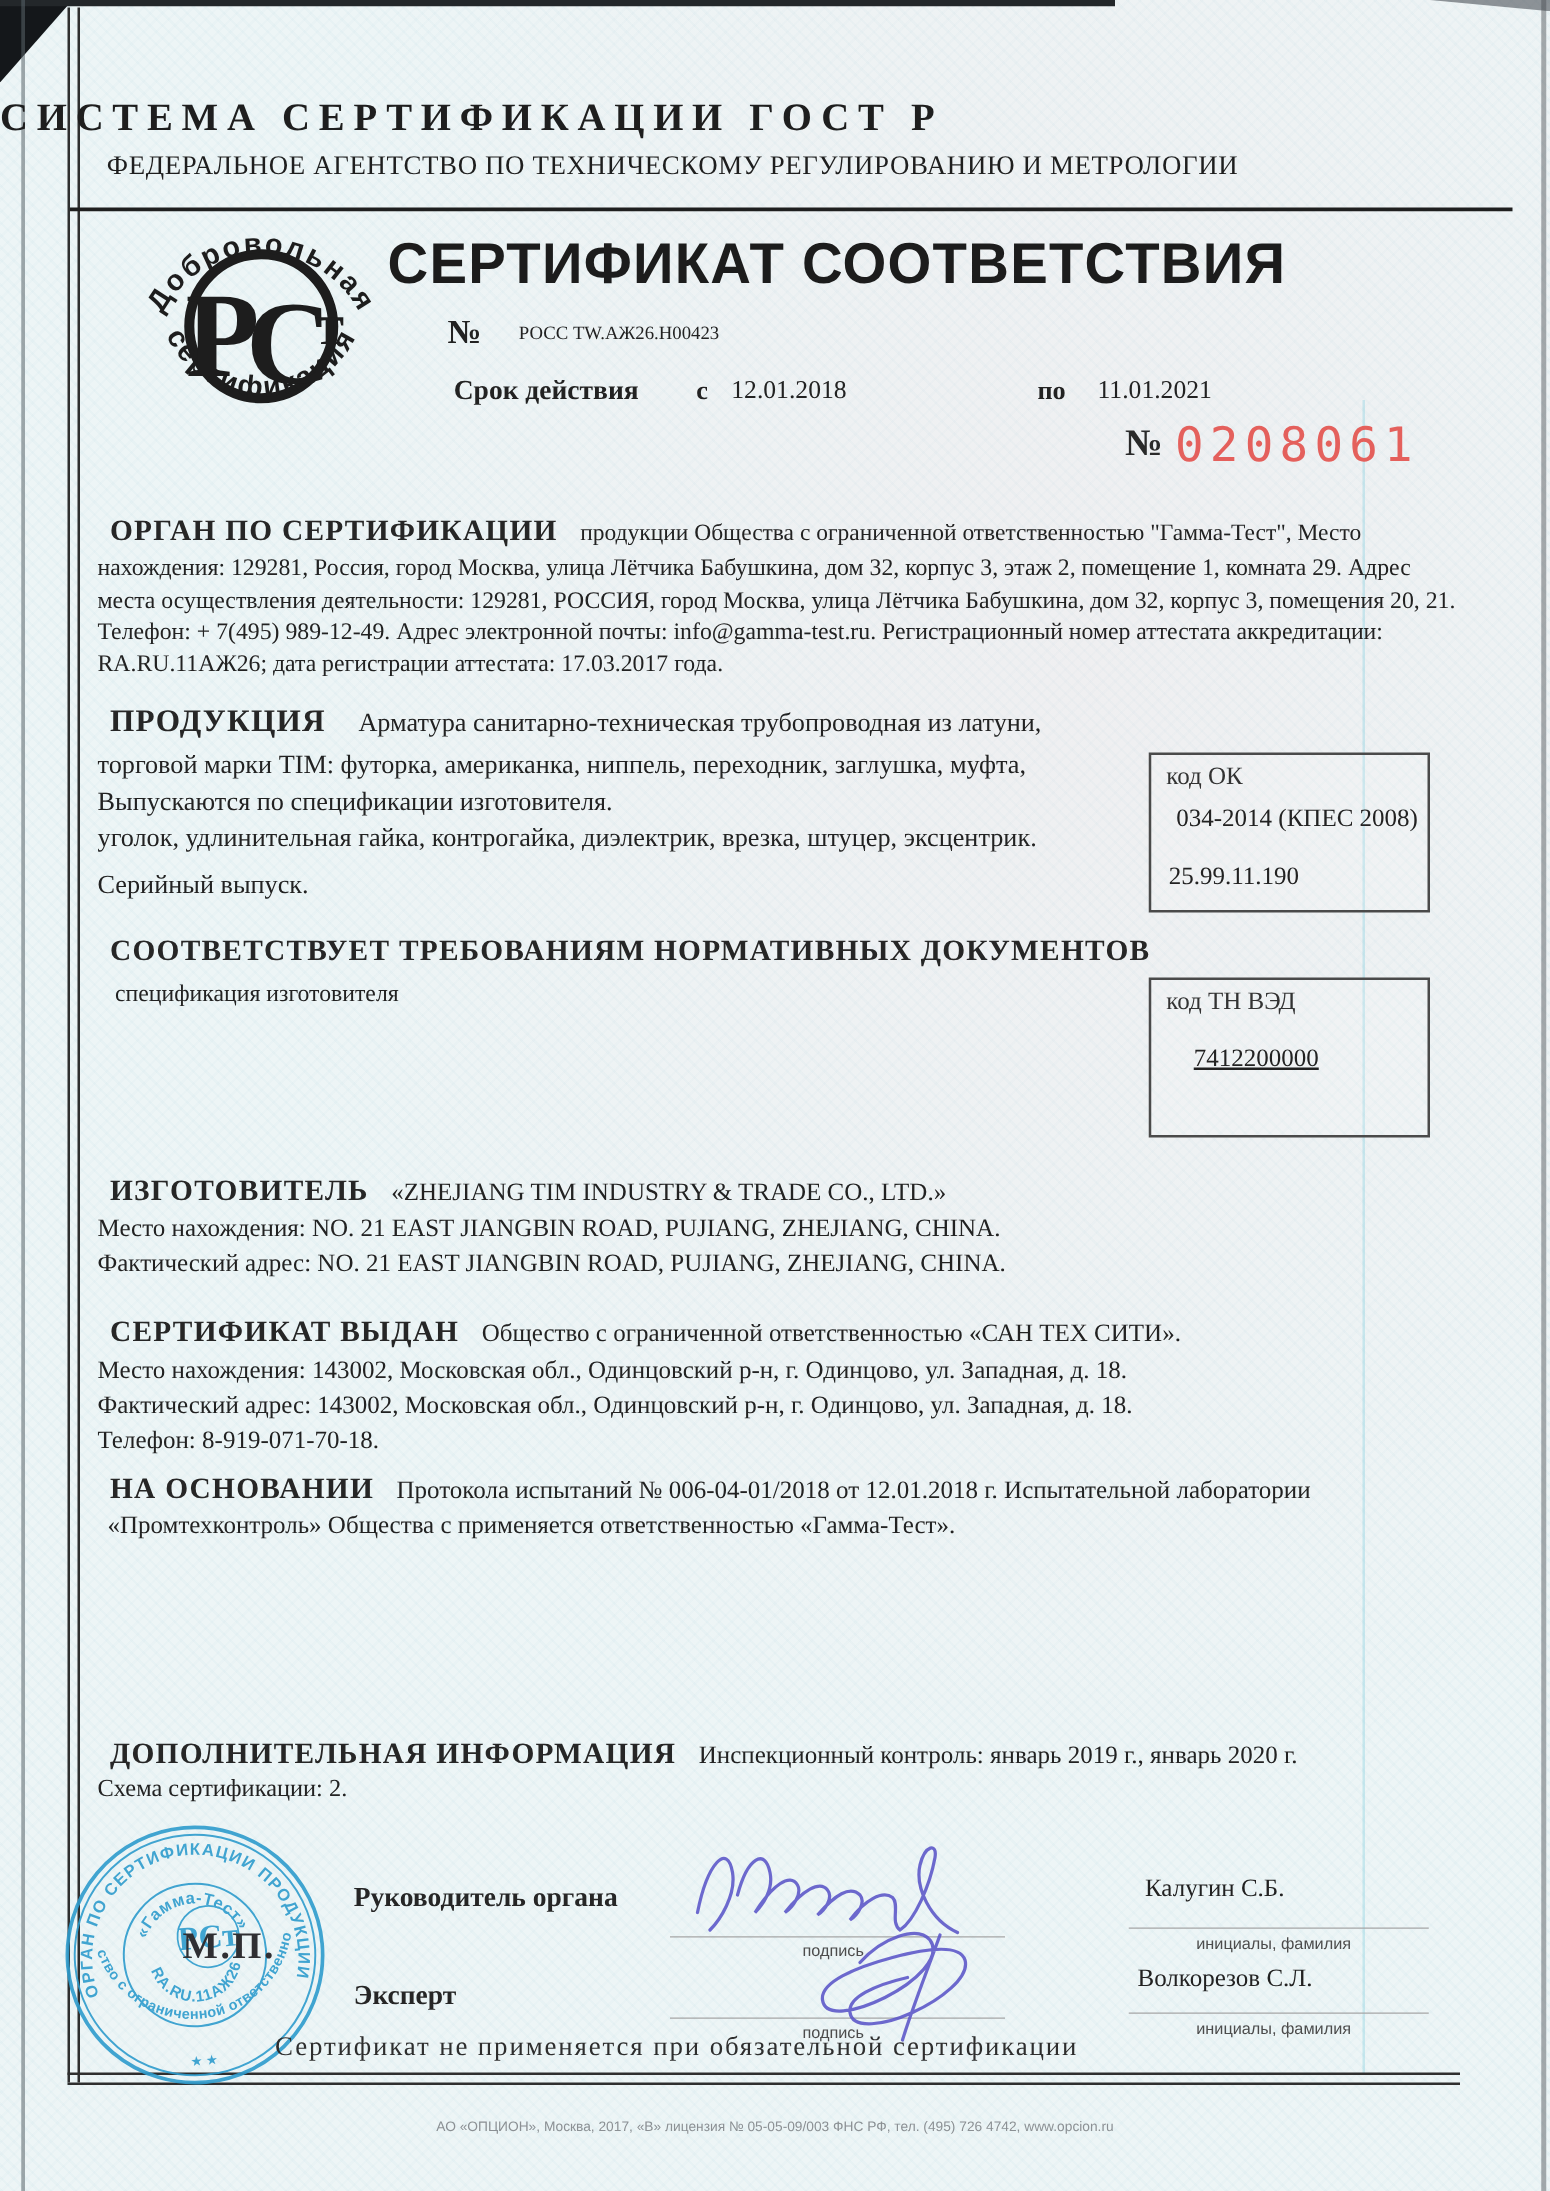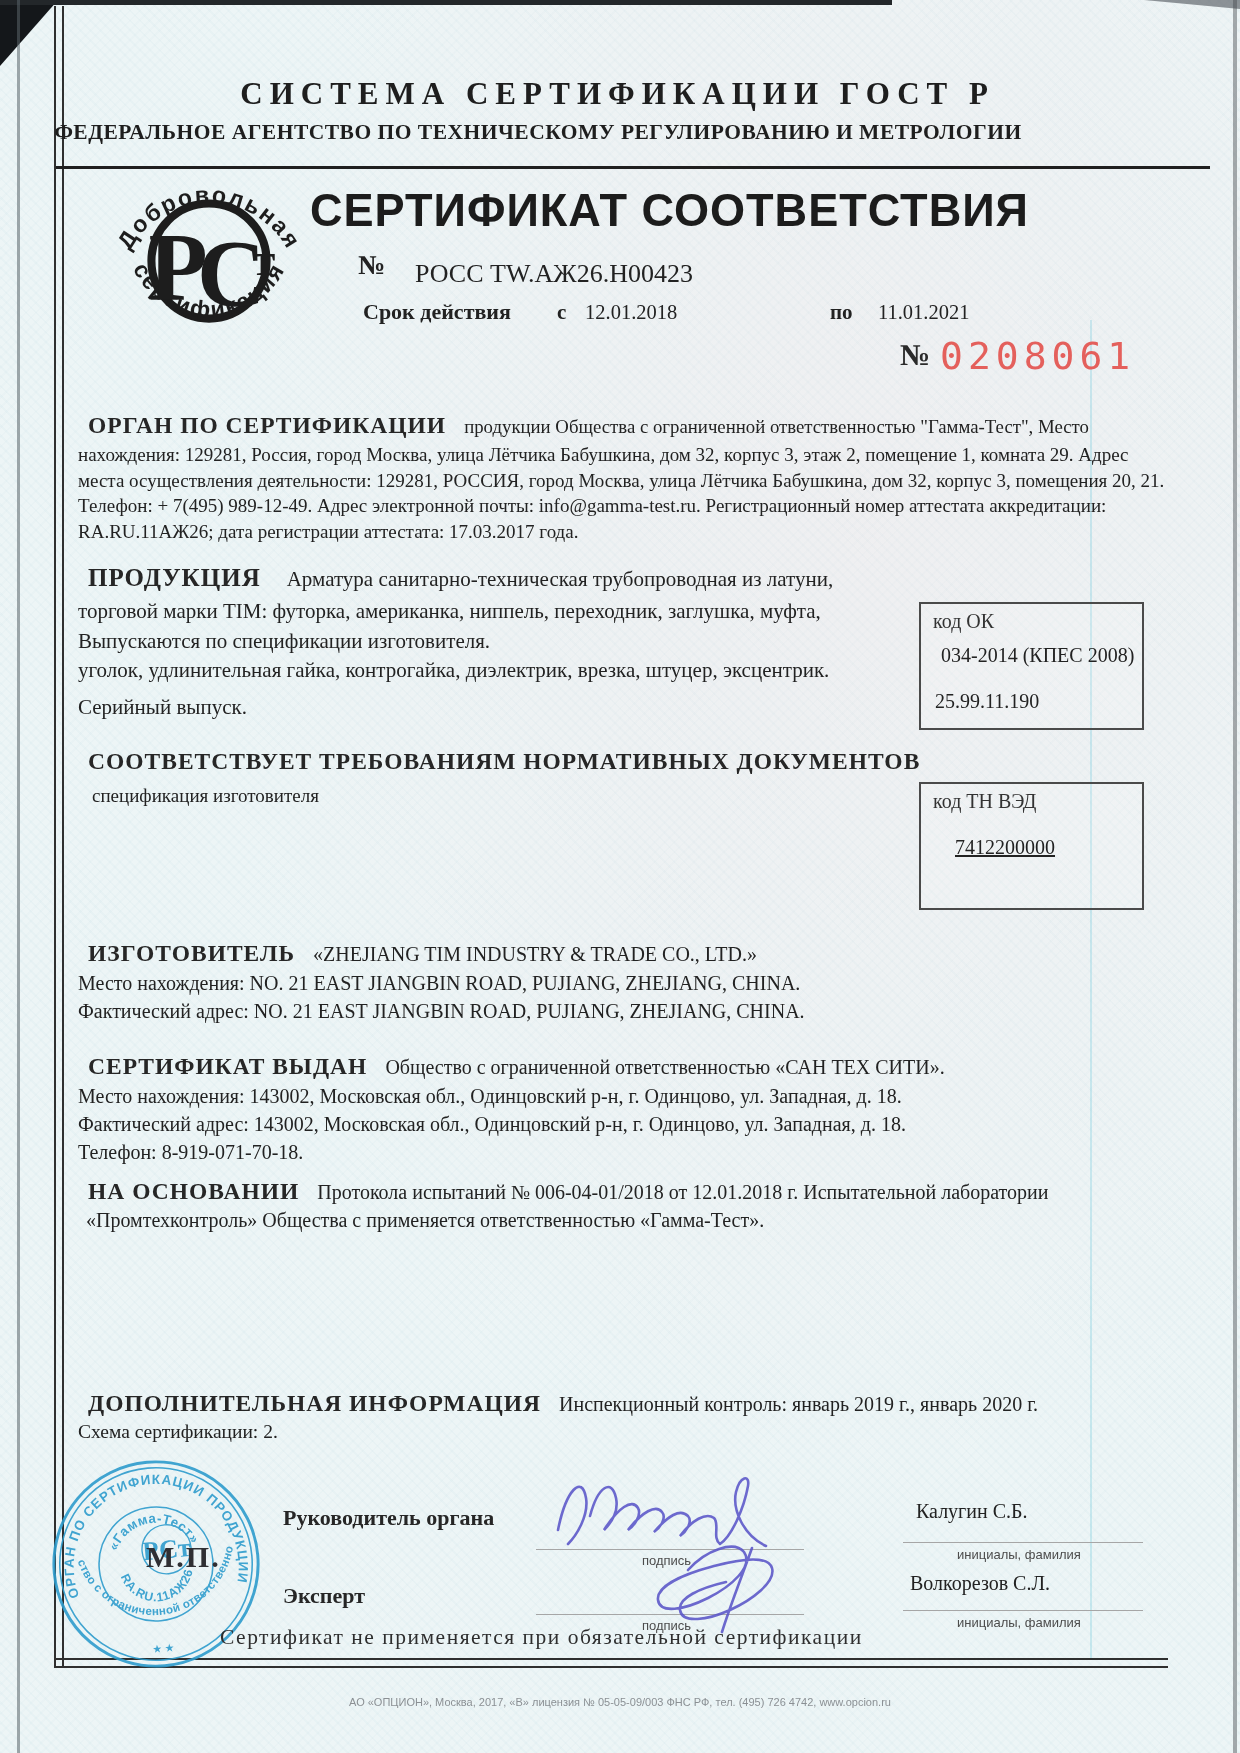--- a/index.html
+++ b/index.html
@@ -21,25 +21,25 @@
   .edge-left{left:17px;top:0;width:3px;height:1753px;background:rgba(90,100,105,.55);}
   .edge-right{left:1233px;top:0;width:4px;height:1753px;background:rgba(70,75,80,.45);}
   .texture-line{left:1090px;top:320px;width:2px;height:1340px;background:rgba(140,210,225,.40);}
   
   .frame-v1{left:54px;top:6px;width:2px;height:1660px;background:#2f2f2f;}
   .frame-v2{left:62px;top:6px;width:2px;height:1660px;background:#2f2f2f;}
   .header-rule{left:56px;top:166px;width:1154px;height:3px;background:#1f1f1f;}
   .bottom-rule1{left:54px;top:1658px;width:1114px;height:2px;background:#2f2f2f;}
   .bottom-rule2{left:54px;top:1666px;width:1114px;height:2px;background:#2f2f2f;}
   
-  .h-sys{left:0;top:76px;width:995px;text-align:right;font-size:31px;font-weight:bold;letter-spacing:7px;color:#1e1e1e;}
-  .h-agency{left:0;top:120px;width:1076px;text-align:center;font-size:21.5px;font-weight:bold;letter-spacing:.5px;color:#1e1e1e;}
+  .h-sys{left:0;top:76px;width:995px;text-align:left;font-size:31px;font-weight:bold;letter-spacing:7px;color:#1e1e1e;}
+  .h-agency{left:0;top:120px;width:1076px;text-align:center;font-size:21.5px;font-weight:normal;letter-spacing:.5px;color:#1e1e1e;}
   .title{left:310px;top:183px;font-family:"Liberation Sans",sans-serif;font-size:46px;font-weight:700;letter-spacing:1px;color:#1c1c1c;transform:scaleX(.98);transform-origin:left;}
   .numrow-label{left:358px;top:250px;font-size:27px;font-weight:bold;}
-  .numrow-val{left:415px;top:259px;font-size:26px;}
+  .numrow-val{left:415px;top:259px;font-size:15px;}
   .valid-label{left:363px;top:299px;font-size:22px;font-weight:bold;}
   .valid-c{left:557px;top:300px;font-size:21px;font-weight:bold;}
   .valid-from{left:585px;top:301px;font-size:20.5px;}
   .valid-po{left:830px;top:300px;font-size:21px;font-weight:bold;}
   .valid-to{left:878px;top:301px;font-size:20.5px;}
   .blank-no-label{left:900px;top:338px;font-size:30px;font-weight:bold;color:#2a2a2a;}
   .blank-no-val{left:940px;top:334px;font-family:"DejaVu Sans Mono",monospace;font-size:38px;letter-spacing:5px;color:#e4605c;}
   
   .sec{white-space:nowrap;}
   .sec .hrow{white-space:nowrap;}

